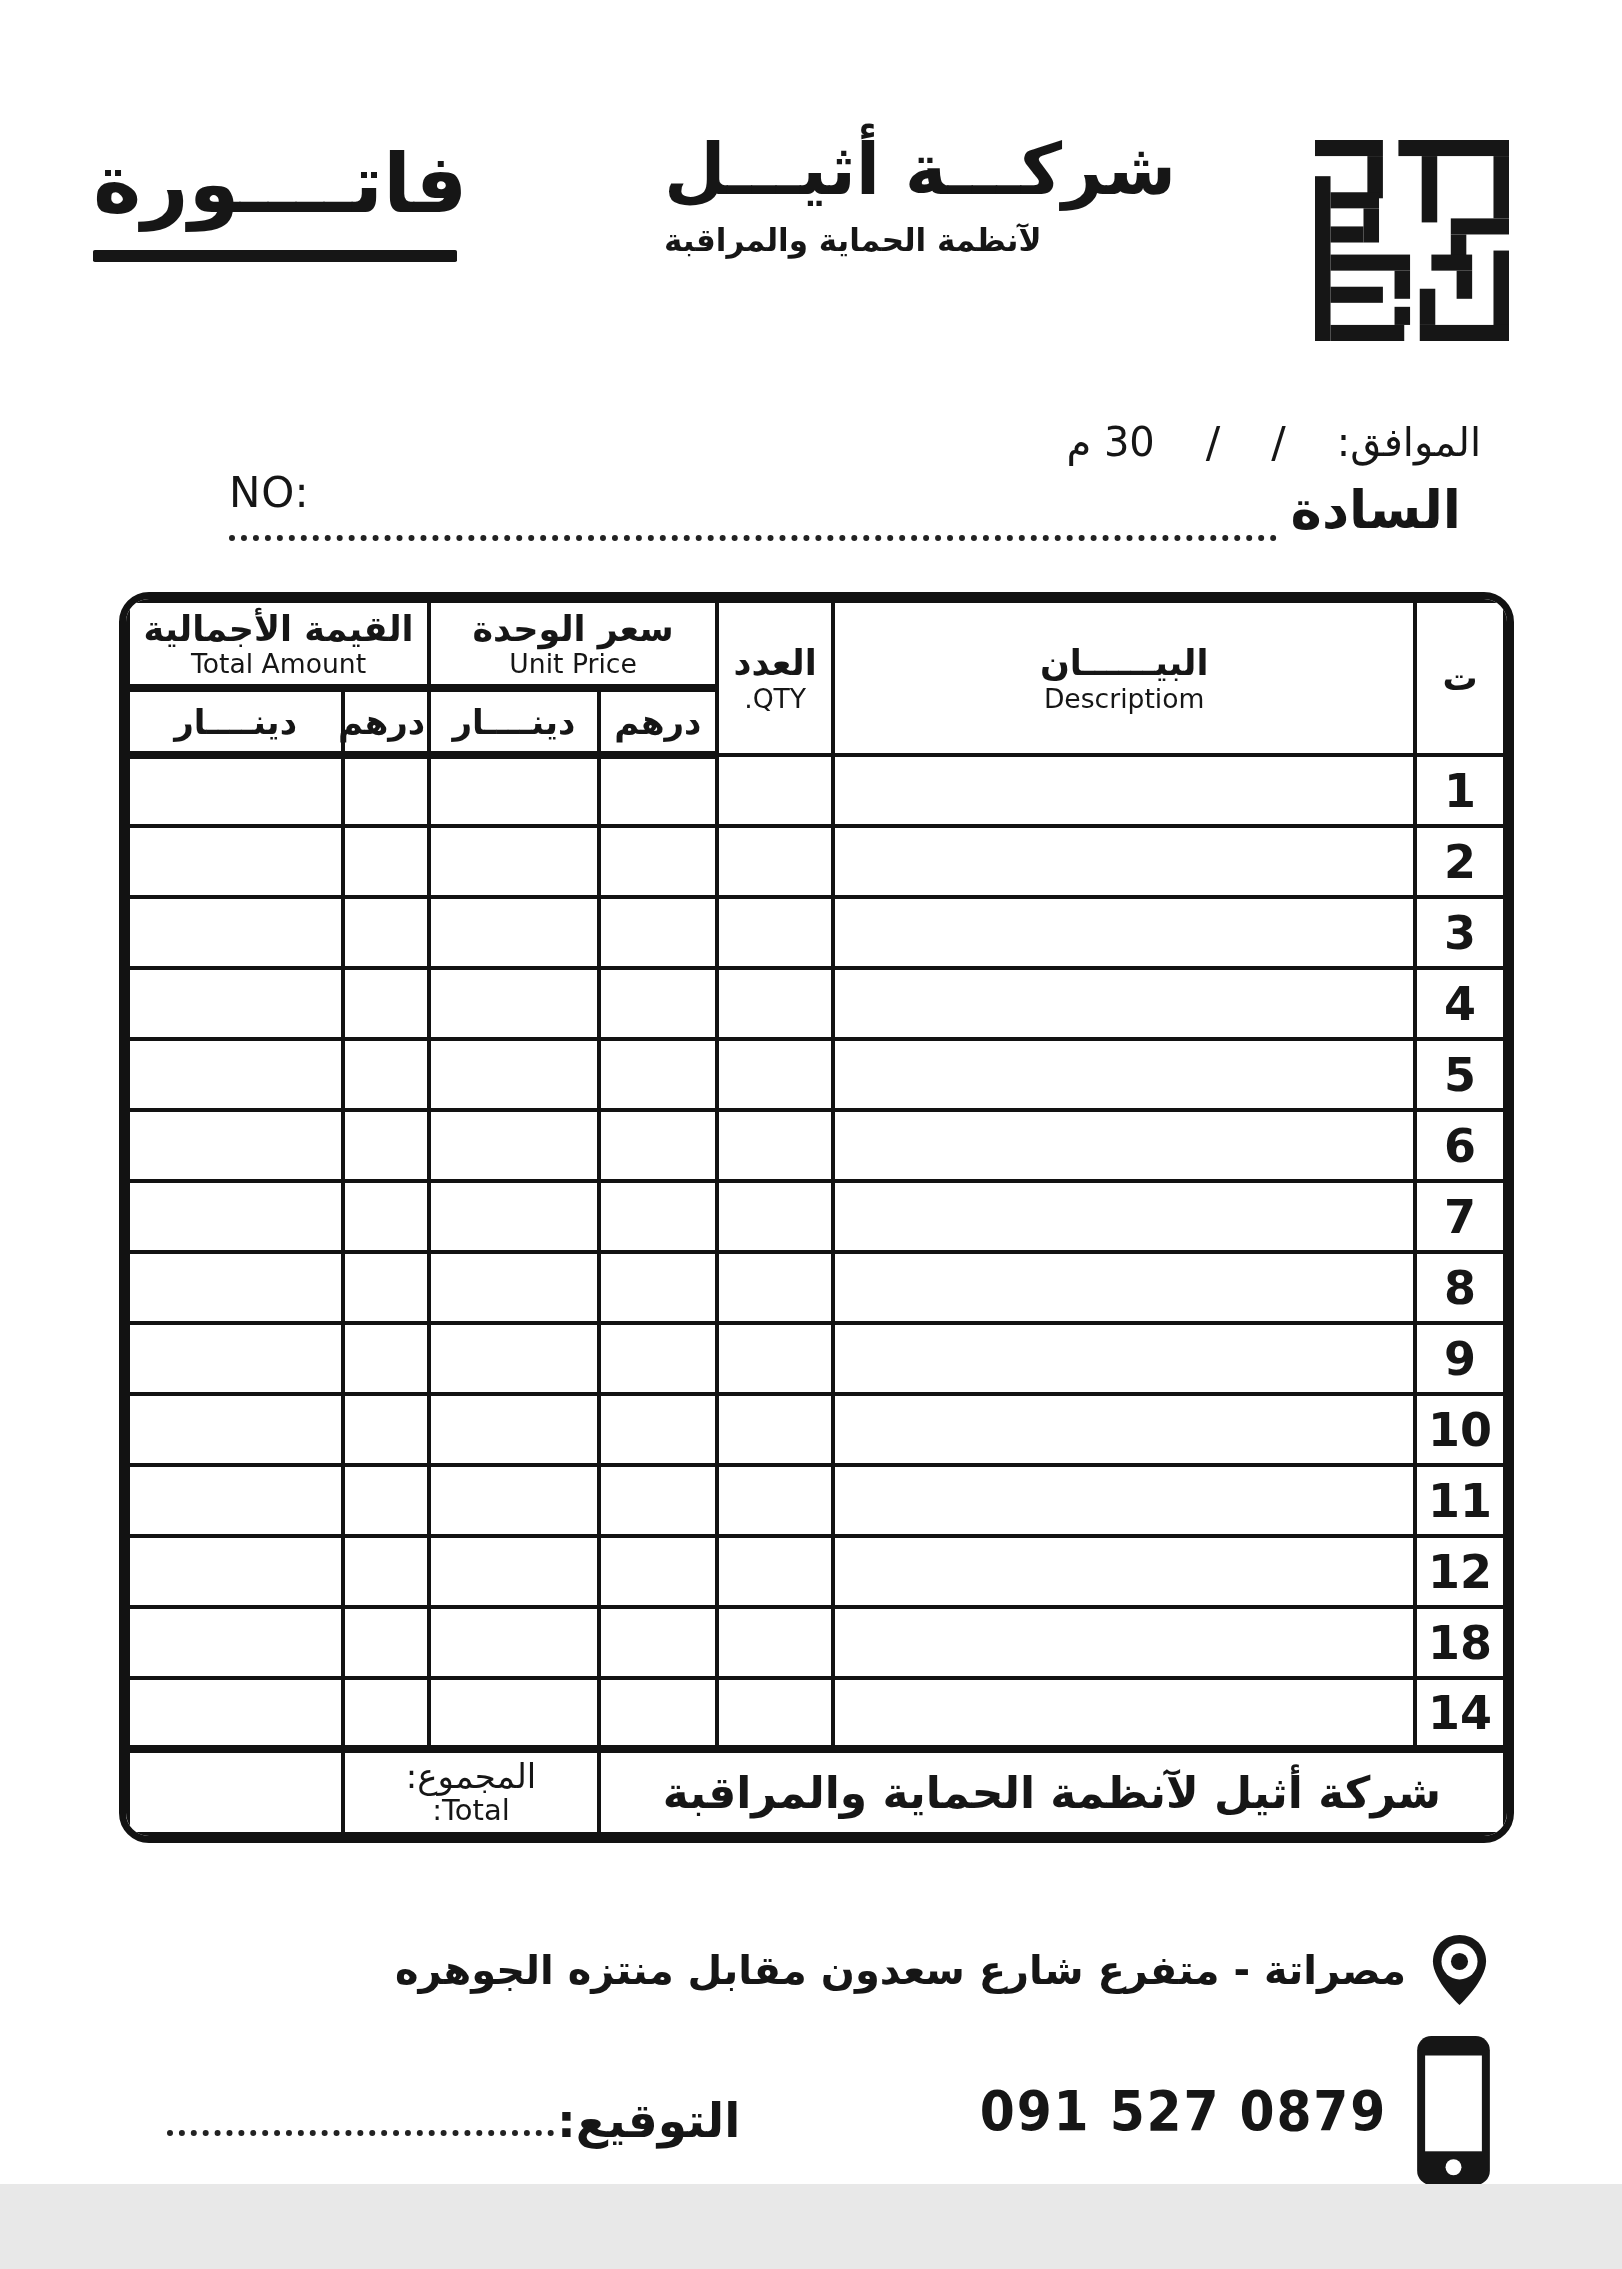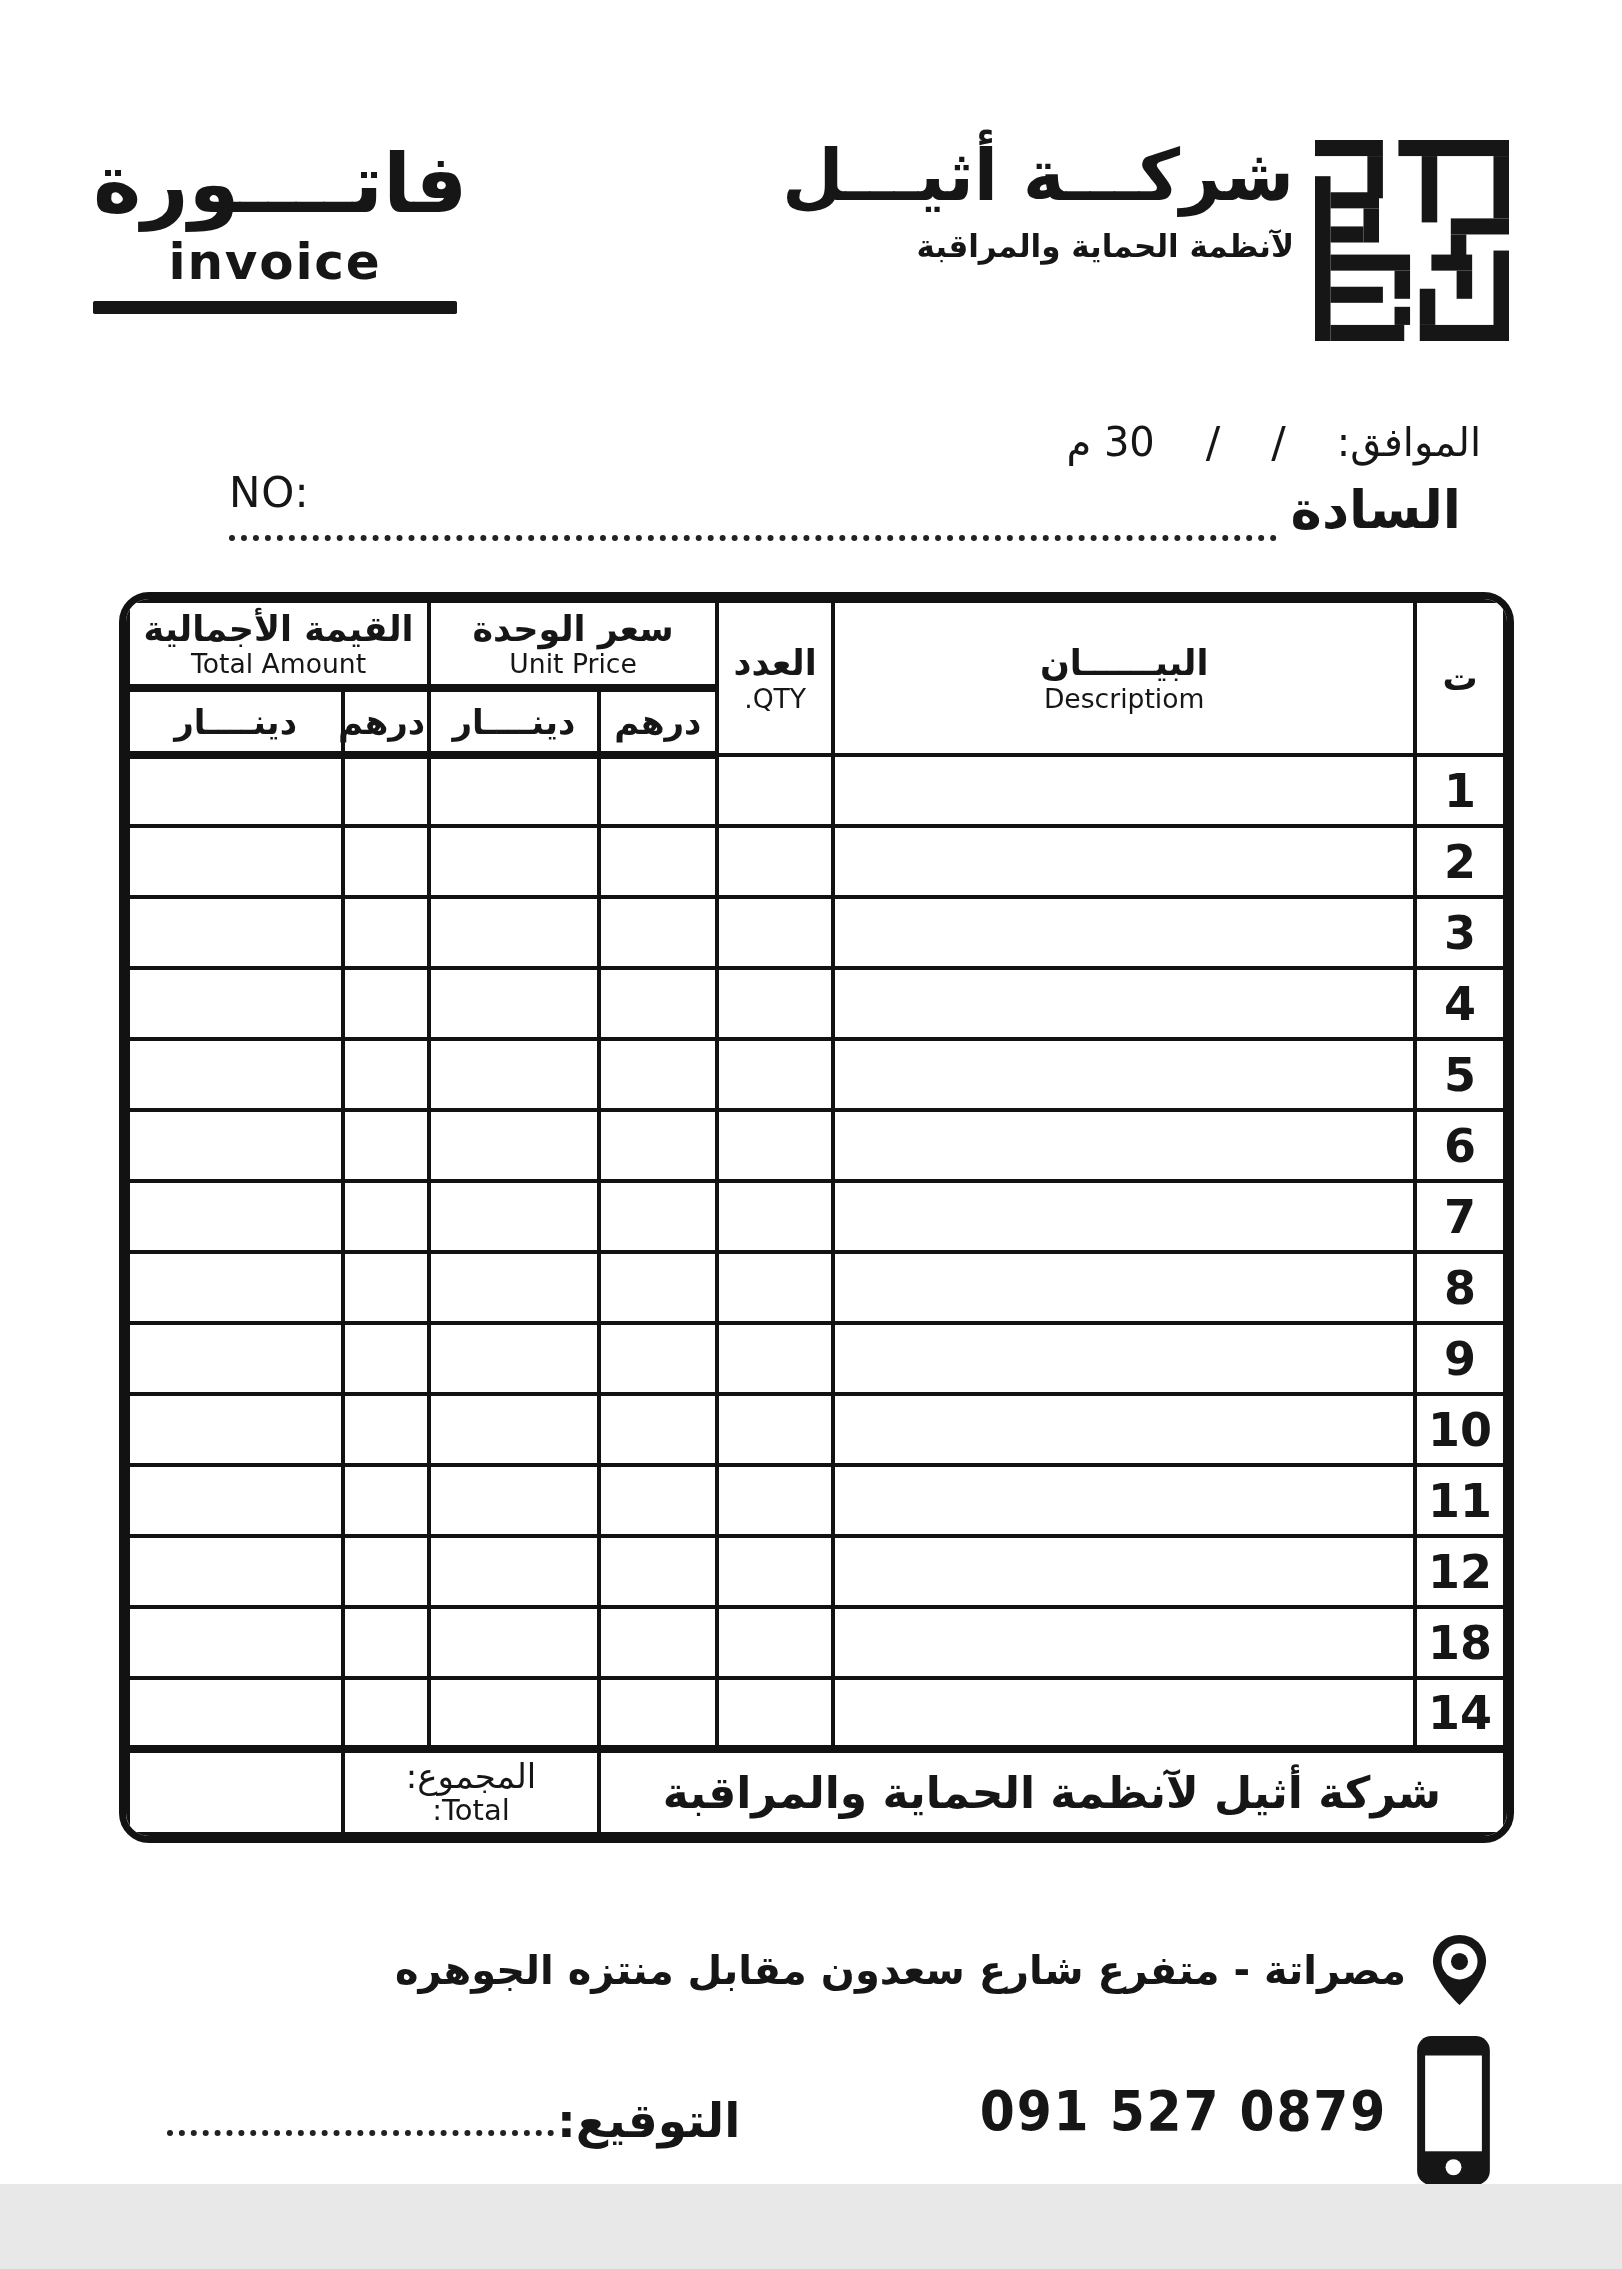--- a/index.html
+++ b/index.html
@@ -14,21 +14,21 @@
     margin:0 auto;
   }
   
   .title-block { position:absolute; left:93px; top:133px; width:364px; text-align:center; }
   .title-ar { font-size:82px; font-weight:bold; line-height:1.25; }
   .title-en { font-size:50px; font-weight:600; line-height:1.0; margin-top:1.8px; letter-spacing:1.8px; }
   .title-bar { height:12.4px; background:#161616; margin-top:14px; border-radius:1.8px; }
 
   
   .logo { position:absolute; left:1315px; top:140px; width:194px; height:201px; }
-  .brand-text { position:absolute; left:664px; top:130px; width:630px; text-align:right; direction:rtl; }
+  .brand-text { position:absolute; left:664px; top:124px; width:630px; text-align:left; direction:rtl; }
   .company-name { font-size:71px; font-weight:bold; line-height:1.3; }
   .company-subtitle { font-size:31px; font-weight:bold; margin-top:5.3px; }
 
   
   .date-row { position:absolute; right:142px; top:417px; direction:rtl; display:flex; align-items:center; gap:51px; font-size:40px; }
   .date-row .slash { font-size:43px; }
   .no-label { position:absolute; left:229px; top:424px; font-size:42px; letter-spacing:0.9px;margin-top:44px; }
 
   
   .addressee-label { position:absolute; right:162px; top:479px; font-size:53px; font-weight:bold; }
@@ -74,21 +74,20 @@
   .signature-label { position:absolute; left:557px; top:2093px; font-size:47px; font-weight:bold; direction:rtl; }
   .signature-line { position:absolute; left:167px; top:2108px; width:387px; height:28px; border-bottom:6.2px dotted #222; }
 </style>
 </head>
 <body>
 
 <div class="page">
 
   <div class="title-block">
     <div class="title-ar">فاتــــورة</div>
-    <div class="title-en">invoice</div>
     <div class="title-bar"></div>
   </div>
 
   <div class="logo">
     <span>
       <svg viewBox="0 0 100 100" width="194" height="201" preserveAspectRatio="none" fill="#161616">
         <rect x="0" y="0" width="35" height="8"></rect>
         <rect x="27" y="8" width="8" height="21"></rect>
         <rect x="43" y="0" width="57" height="8"></rect>
         <rect x="55" y="8" width="8" height="33"></rect>

